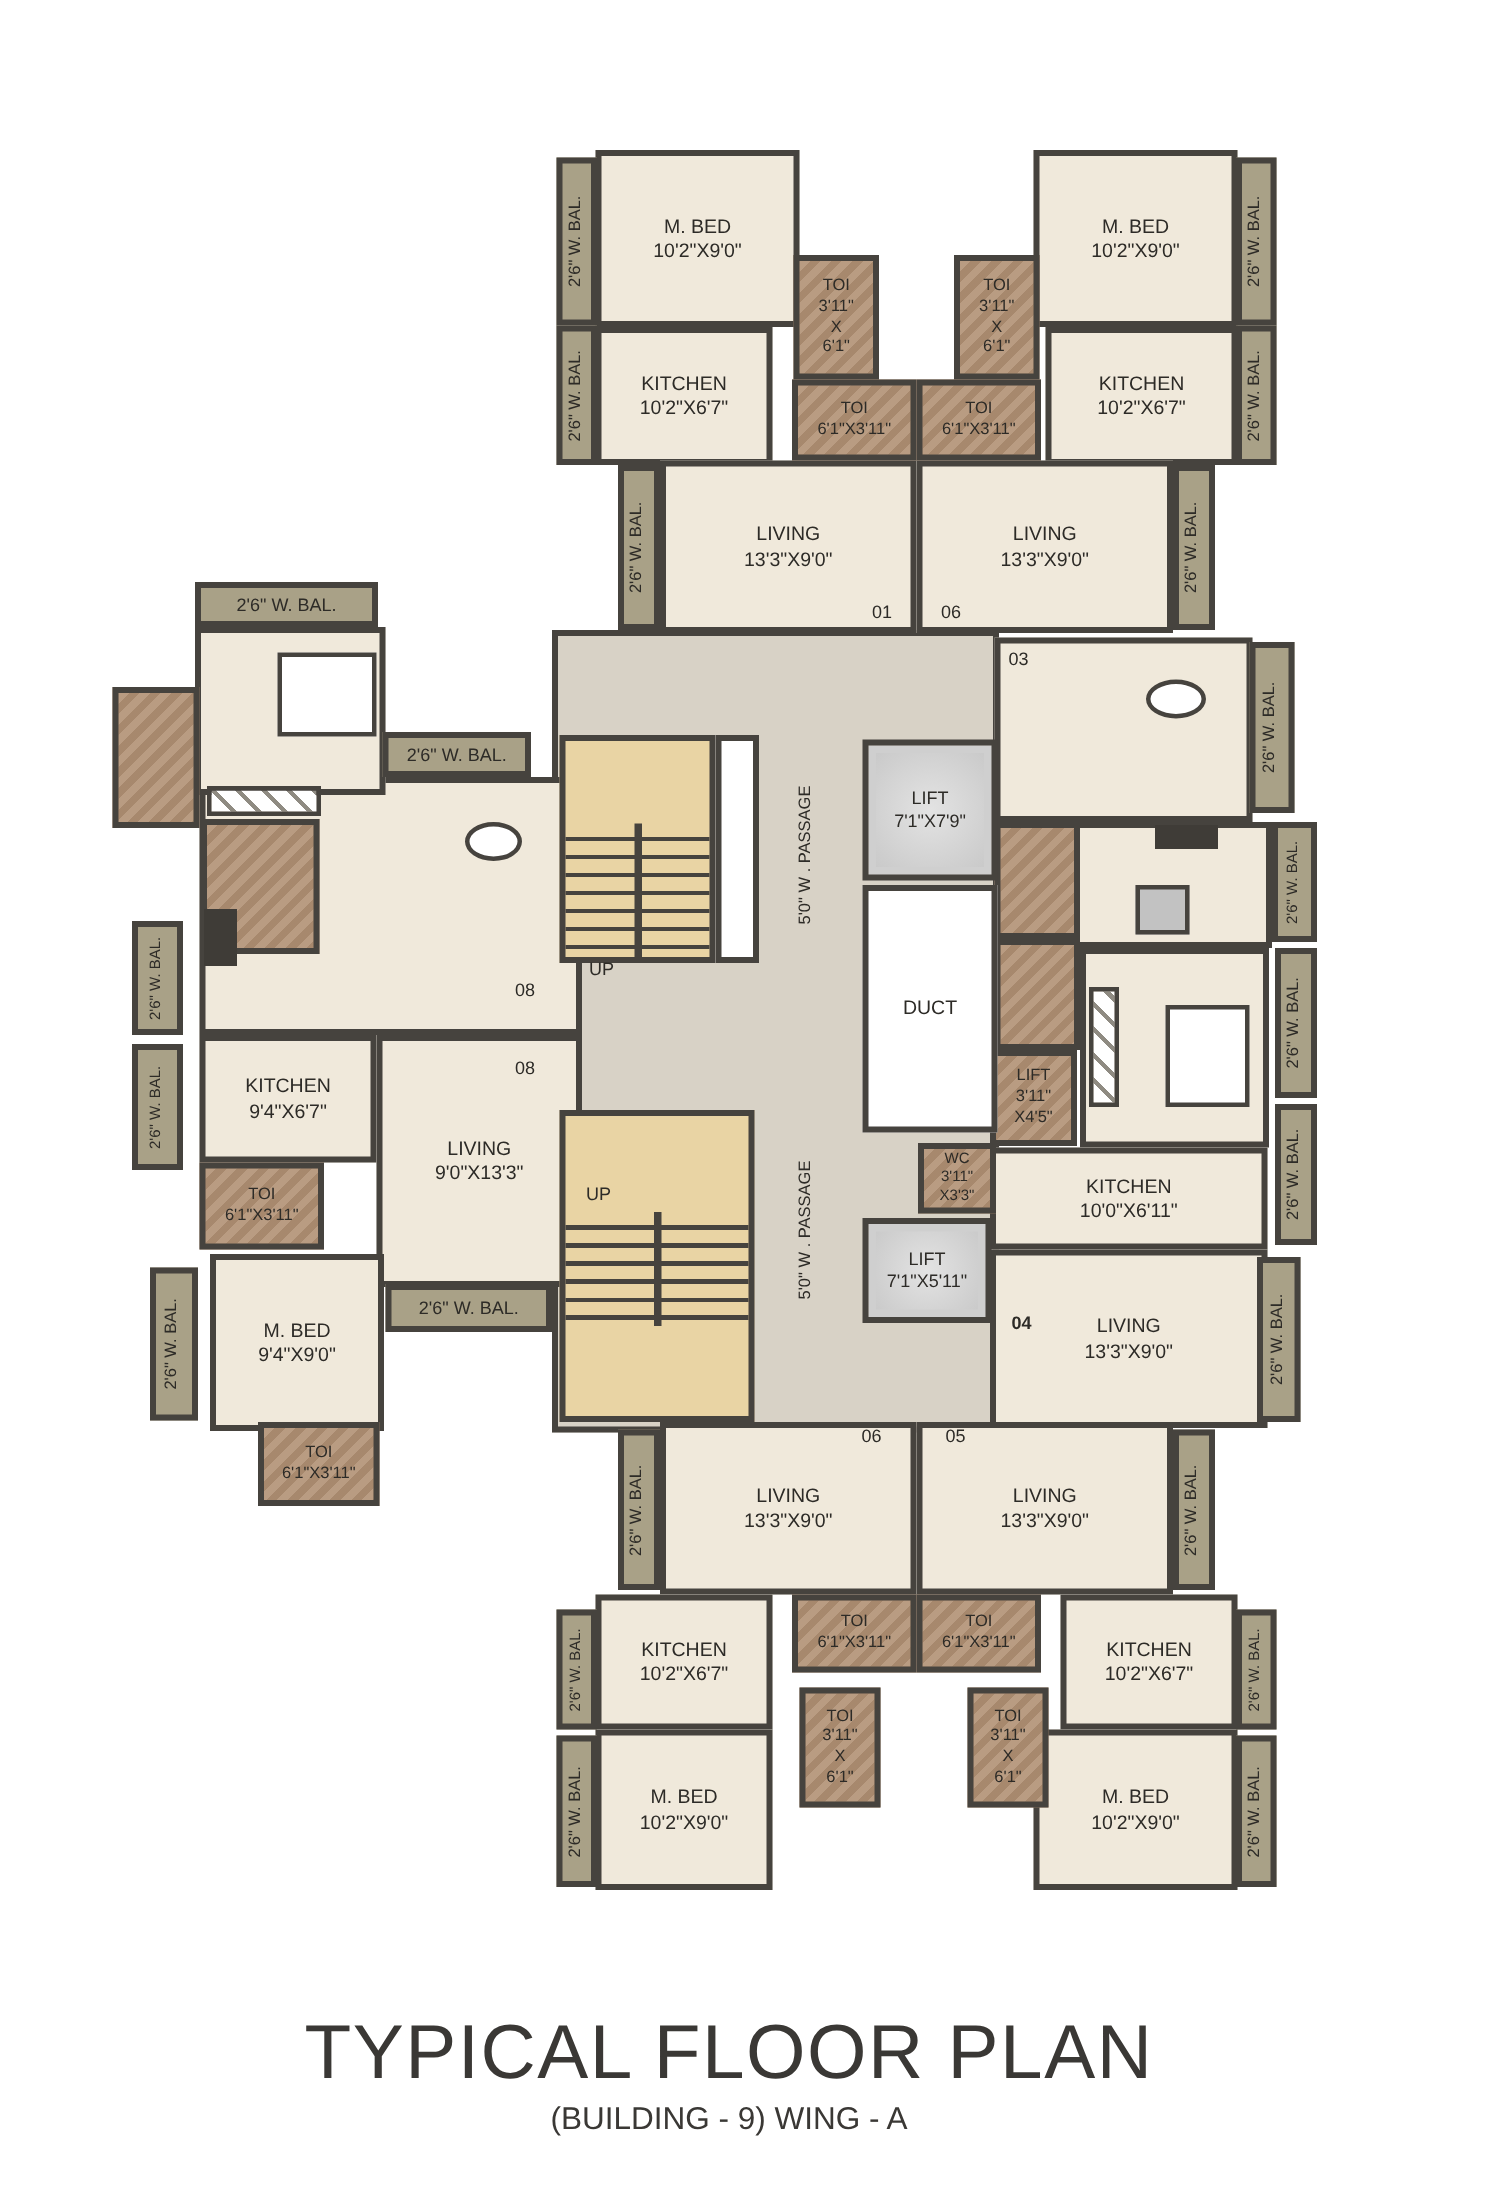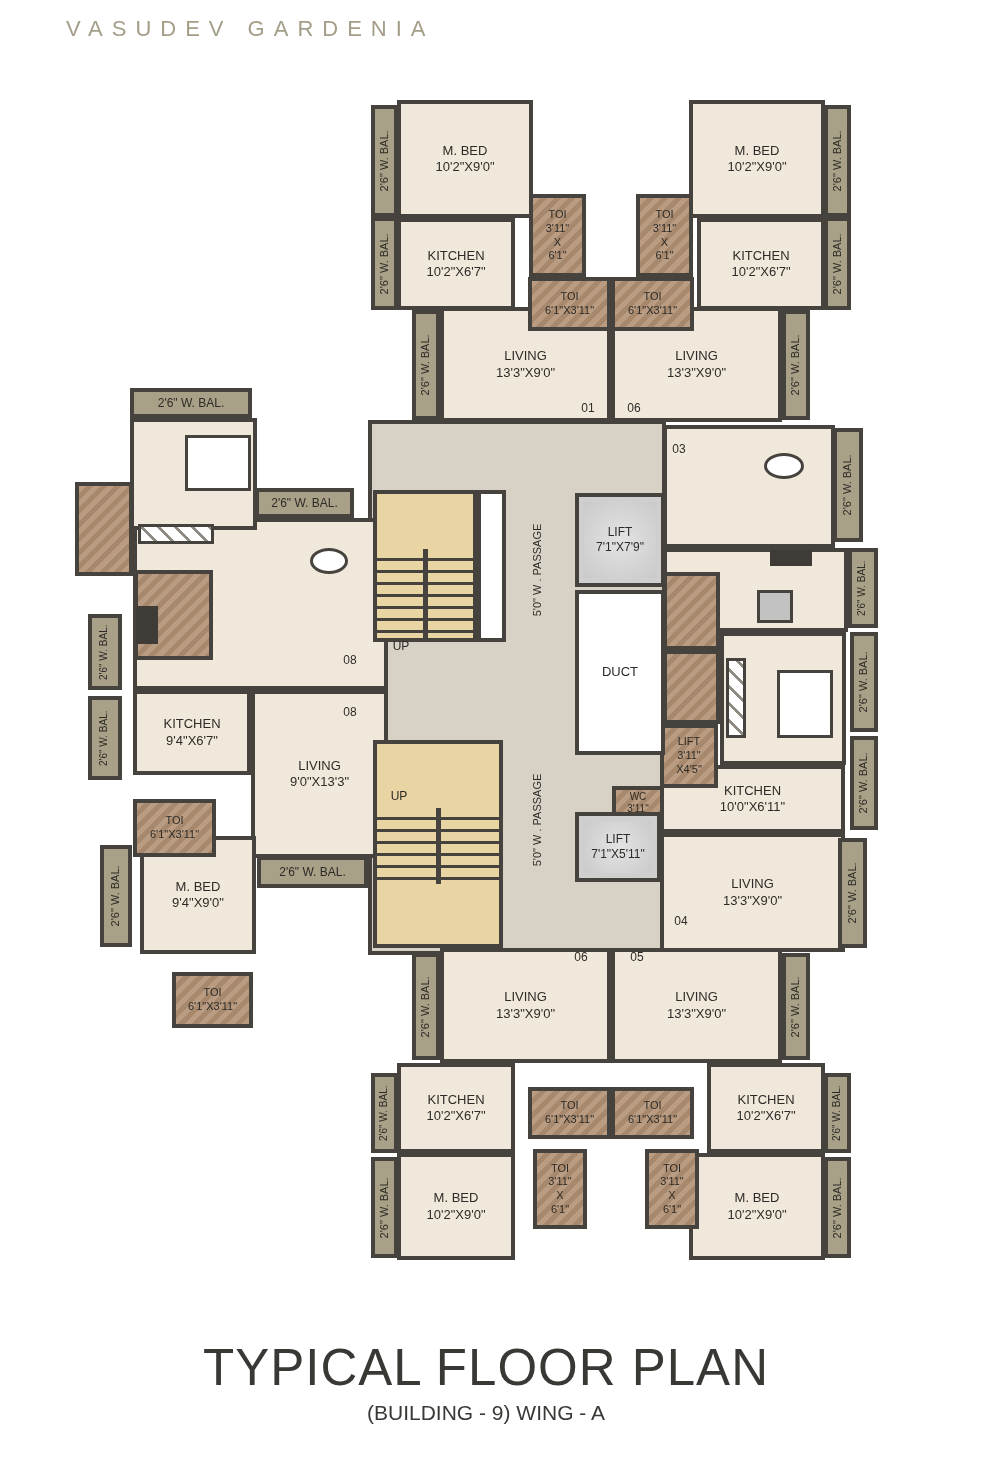--- a/index.html
+++ b/index.html
@@ -7,21 +7,21 @@
        font-family:"Liberation Sans", sans-serif;}
   .page{position:absolute;inset:0;}
   .brand{position:absolute;left:66px;top:16px;font-size:22px;letter-spacing:9px;
          color:#a49d87;white-space:nowrap;}
   .plan{position:absolute;inset:0;}
   .rect{position:absolute;box-sizing:border-box;border:4px solid #46433e;}
   .room{background:#f0e9db;}
   .core{background:#d8d2c6;}
   .bal{background:#a9a187;}
   .toi{background:#b19174;
-       background-image:repeating-linear-gradient(135deg, rgba(255,255,255,.10) 0 5px, rgba(0,0,0,.06) 5px 10px);margin-top:24px;}
+       background-image:repeating-linear-gradient(135deg, rgba(255,255,255,.10) 0 5px, rgba(0,0,0,.06) 5px 10px);}
   .stair{background:#e9d4a4;}
   .landing{background:#ffffff;}
   .lift{background:radial-gradient(circle at 50% 50%, #e3e3e3 0%, #c9c9c9 90%);
         box-shadow:inset 0 0 0 5px #cfcfcf;}
   .duct{background:#ffffff;}
   .lbl{position:absolute;inset:0;display:flex;flex-direction:column;align-items:center;
        justify-content:center;text-align:center;color:#2d2b27;font-size:13px;line-height:1.25;}
   .v .lbl{white-space:nowrap;}
   .v .lbl div{transform:rotate(-90deg);}
   .treads{position:absolute;left:0;right:0;
@@ -38,21 +38,20 @@
   .wardrobe{border:3px solid #46433e;
             background:repeating-linear-gradient(45deg, #ffffff 0 9px, #8f8b82 9px 12px);}
   .footer{position:absolute;left:131px;top:1338px;width:710px;text-align:center;color:#3a3835;}
   .f1{font-size:51px;letter-spacing:1px;}
   .f2{font-size:21px;margin-top:4px;}
 </style>
 </head>
 <body>
 
 <div class="page">
-  <div class="brand">VASUDEV GARDENIA</div>
   <div class="plan">
       <div class="rect core" style="left: 368px; top: 420px; width: 298px; height: 535px;"></div>
       <div class="rect room" style="left: 397px; top: 100px; width: 136px; height: 118px;">
         <div class="lbl">
           <div>M. BED</div>
           <div>10'2"X9'0"</div>
         </div>
       </div>
       <div class="rect room" style="left: 397px; top: 218px; width: 118px; height: 92px;">
         <div class="lbl">
@@ -386,22 +385,22 @@
       <div class="deco bed" style="left: 777px; top: 670px; width: 56px; height: 68px;"></div>
       <div class="deco oval" style="left: 764px; top: 453px; width: 40px; height: 26px;"></div>
       <div class="deco oval" style="left: 310px; top: 548px; width: 38px; height: 26px;"></div>
       <div class="deco box" style="left: 757px; top: 590px; width: 36px; height: 33px;"></div>
       <div class="deco dark" style="left: 770px; top: 550px; width: 42px; height: 16px;"></div>
       <div class="deco dark" style="left: 136px; top: 606px; width: 22px; height: 38px;"></div>
       <div class="deco wardrobe" style="left: 726px; top: 658px; width: 20px; height: 80px;"></div>
       <div class="deco wardrobe" style="left: 138px; top: 524px; width: 76px; height: 20px;"></div>
       <div class="txt" style="left: 588px; top: 408px;">01</div>
       <div class="txt" style="left: 634px; top: 408px;">06</div>
-      <div class="txt" style="left: 679px; top: 449px;">03</div>
-      <div class="txt" style="left: 681px; top: 921px;">04</div>
+      <div class="txt" style="left: 679px; top: 439px;">03</div>
+      <div class="txt" style="left: 681px; top: 882px; font-weight: bold;">04</div>
       <div class="txt" style="left: 637px; top: 957px;">05</div>
       <div class="txt" style="left: 581px; top: 957px;">06</div>
       <div class="txt" style="left: 350px; top: 712px;">08</div>
       <div class="txt" style="left: 350px; top: 660px;">08</div>
       <div class="txt" style="left: 401px; top: 646px;">UP</div>
       <div class="txt" style="left: 399px; top: 796px;">UP</div>
       <div class="txt r" style="left: 537px; top: 570px; font-size: 11px;">5'0" W . PASSAGE</div>
       <div class="txt r" style="left: 537px; top: 820px; font-size: 11px;">5'0" W . PASSAGE</div>
     </div>
   <div class="footer">

